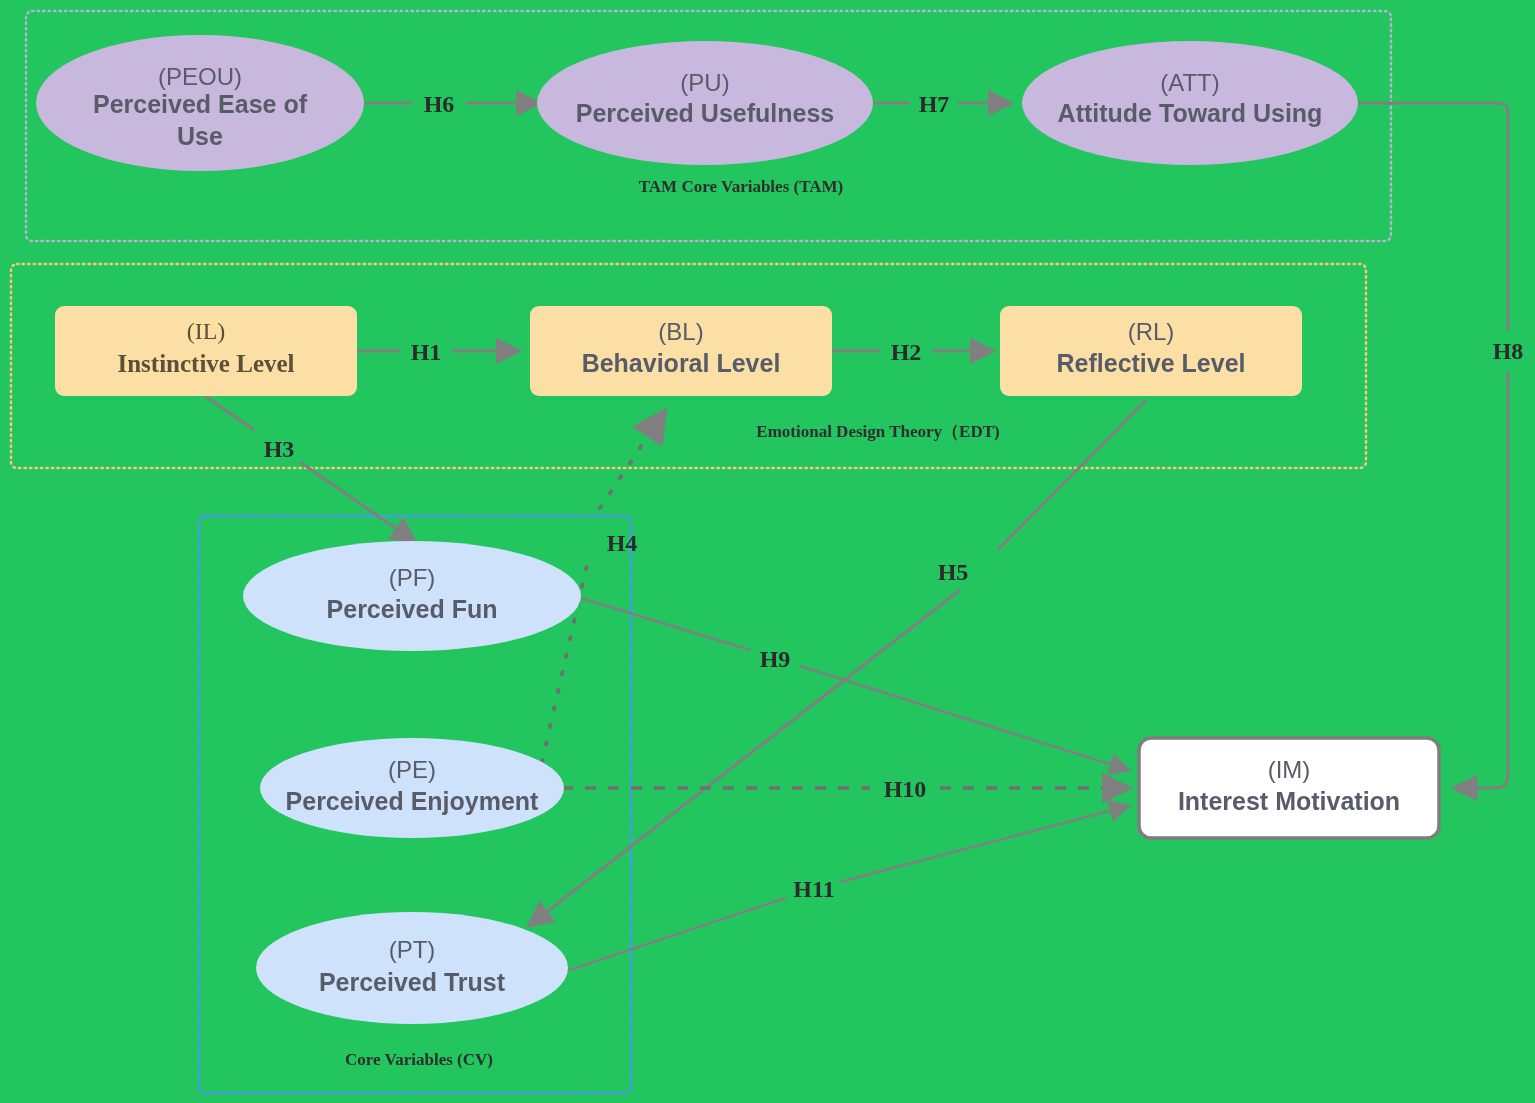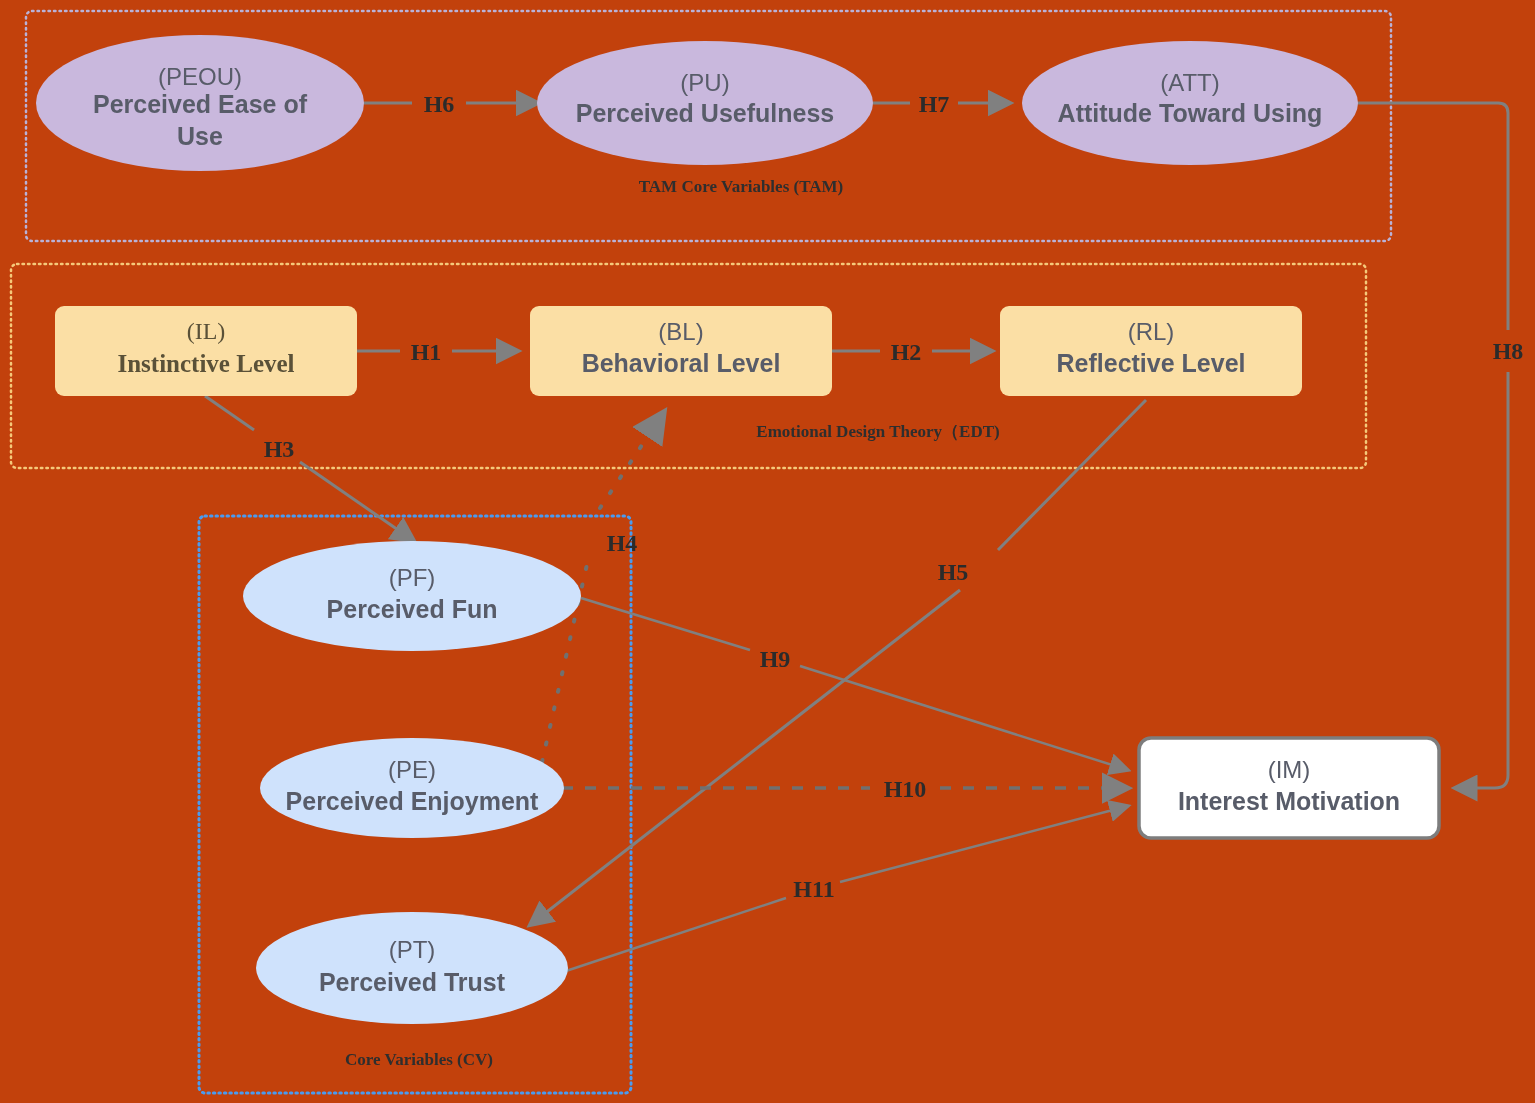--- a/index.html
+++ b/index.html
@@ -7,21 +7,21 @@
     padding: 0;
     background: #ffffff;
   }
   body {
     font-family: "Liberation Sans", sans-serif;
   }
   #canvas {
     position: relative;
     width: 1535px;
     height: 1103px;
-    background: #c2410c;
+    background: #22c55e;
     overflow: hidden;
   }
   svg#diagram {
     position: absolute;
     left: 0;
     top: 0;
     width: 1535px;
     height: 1103px;
   }
   .grp-label {

